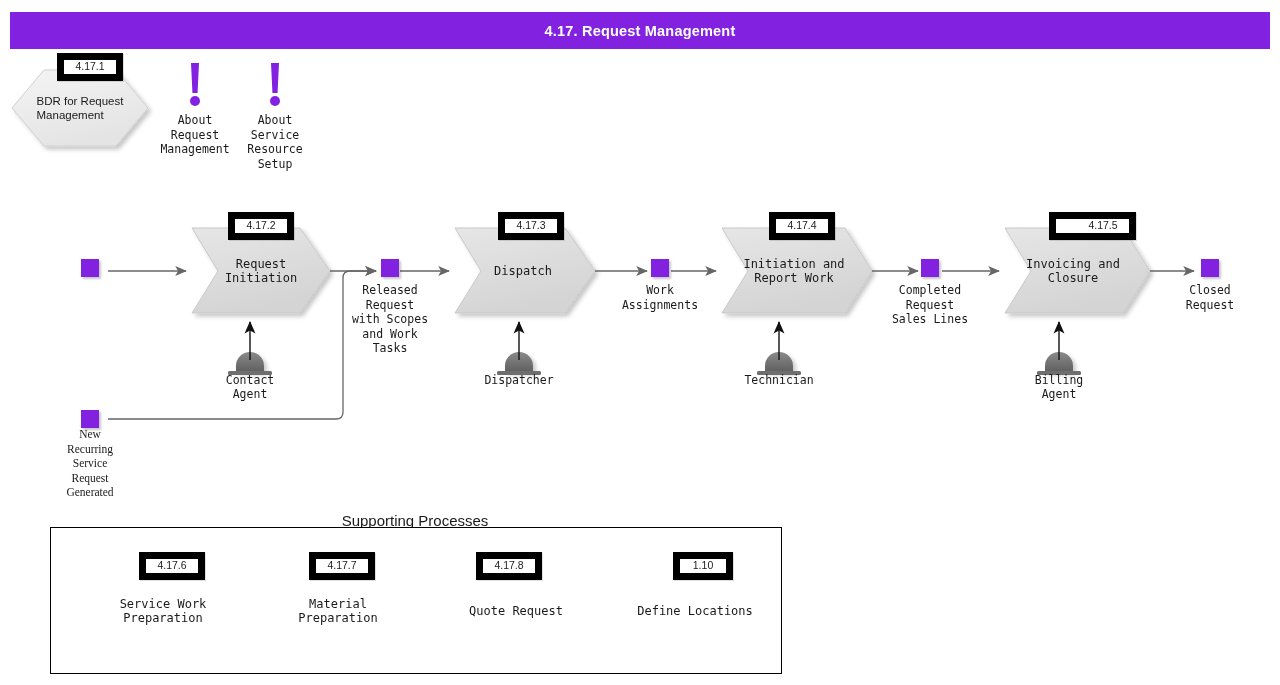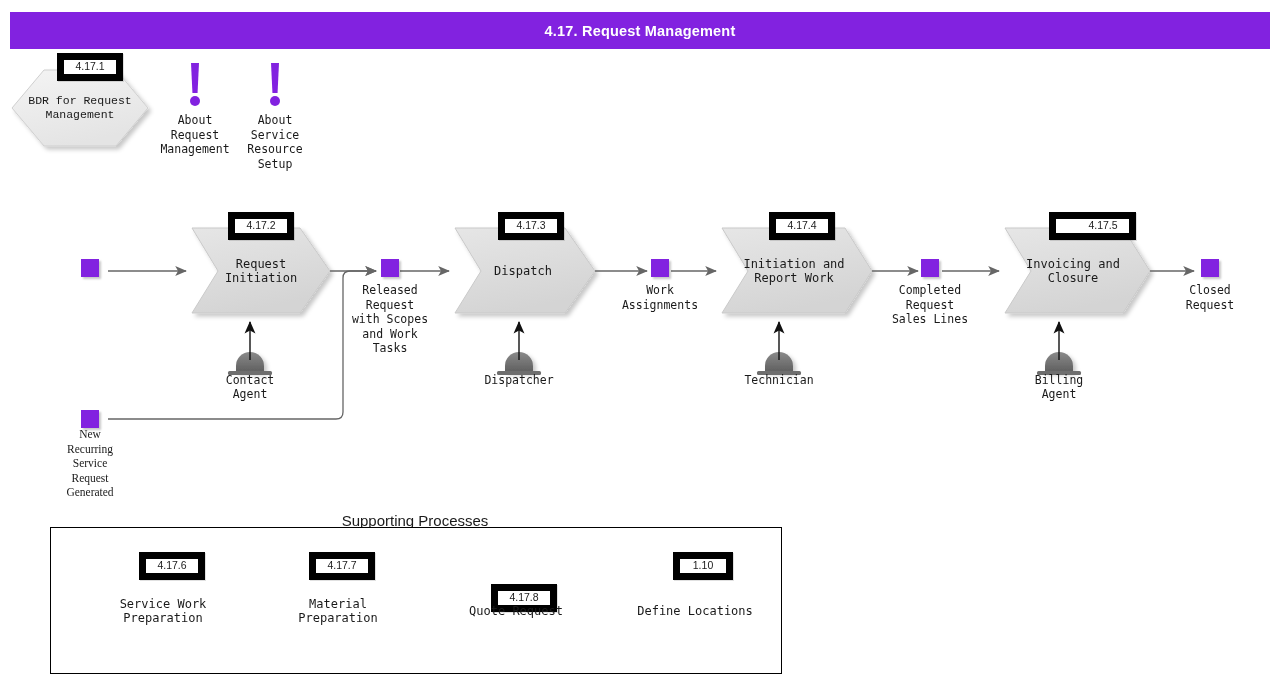--- a/index.html
+++ b/index.html
@@ -43,22 +43,22 @@
     font-family:"DejaVu Sans Mono","Liberation Mono",monospace;
     font-size:12px;line-height:14px;white-space:pre-line;
     display:flex;align-items:center;justify-content:center;
   }
   .rolelabel{
     position:absolute;text-align:center;color:#1a1a1a;
     font-family:"DejaVu Sans Mono","Liberation Mono",monospace;
     font-size:11.5px;line-height:14px;white-space:pre-line;
   }
   .hexlabel{
-    position:absolute;text-align:center;color:#1a1a1a;
-    font-family:Liberation Mono, monospace;
+    position:absolute;text-align:left;color:#1a1a1a;
+    font-family:Liberation Sans, sans-serif;
     font-size:11.5px;line-height:14px;white-space:pre-line;
     display:flex;align-items:center;justify-content:center;
   }
   .sectiontitle{
     position:absolute;color:#1a1a1a;
     font-family:Liberation Sans, sans-serif;font-size:15px;
     text-align:center;white-space:nowrap;
   }
 
   
@@ -260,19 +260,19 @@
   <div class="supbox"></div>
 
   <div class="chip" style="left:139px;top:552px;width:42px;">4.17.6</div>
   <div class="chevlabel" style="left:103px;top:595px;width:120px;height:32px;">Service Work
 Preparation</div>
 
   <div class="chip" style="left:309px;top:552px;width:42px;">4.17.7</div>
   <div class="chevlabel" style="left:283px;top:595px;width:110px;height:32px;">Material
 Preparation</div>
 
-  <div class="chip" style="left:491px;top:552px;width:42px;margin-top:32px;">4.17.8</div>
+  <div class="chip" style="left:476px;top:552px;width:42px;">4.17.8</div>
   <div class="chevlabel" style="left:456px;top:602px;width:120px;height:18px;">Quote Request</div>
 
   <div class="chip" style="left:673px;top:552px;width:36px;">1.10</div>
   <div class="chevlabel" style="left:630px;top:602px;width:130px;height:18px;">Define Locations</div>
 
 </div>
 
 </body></html>

